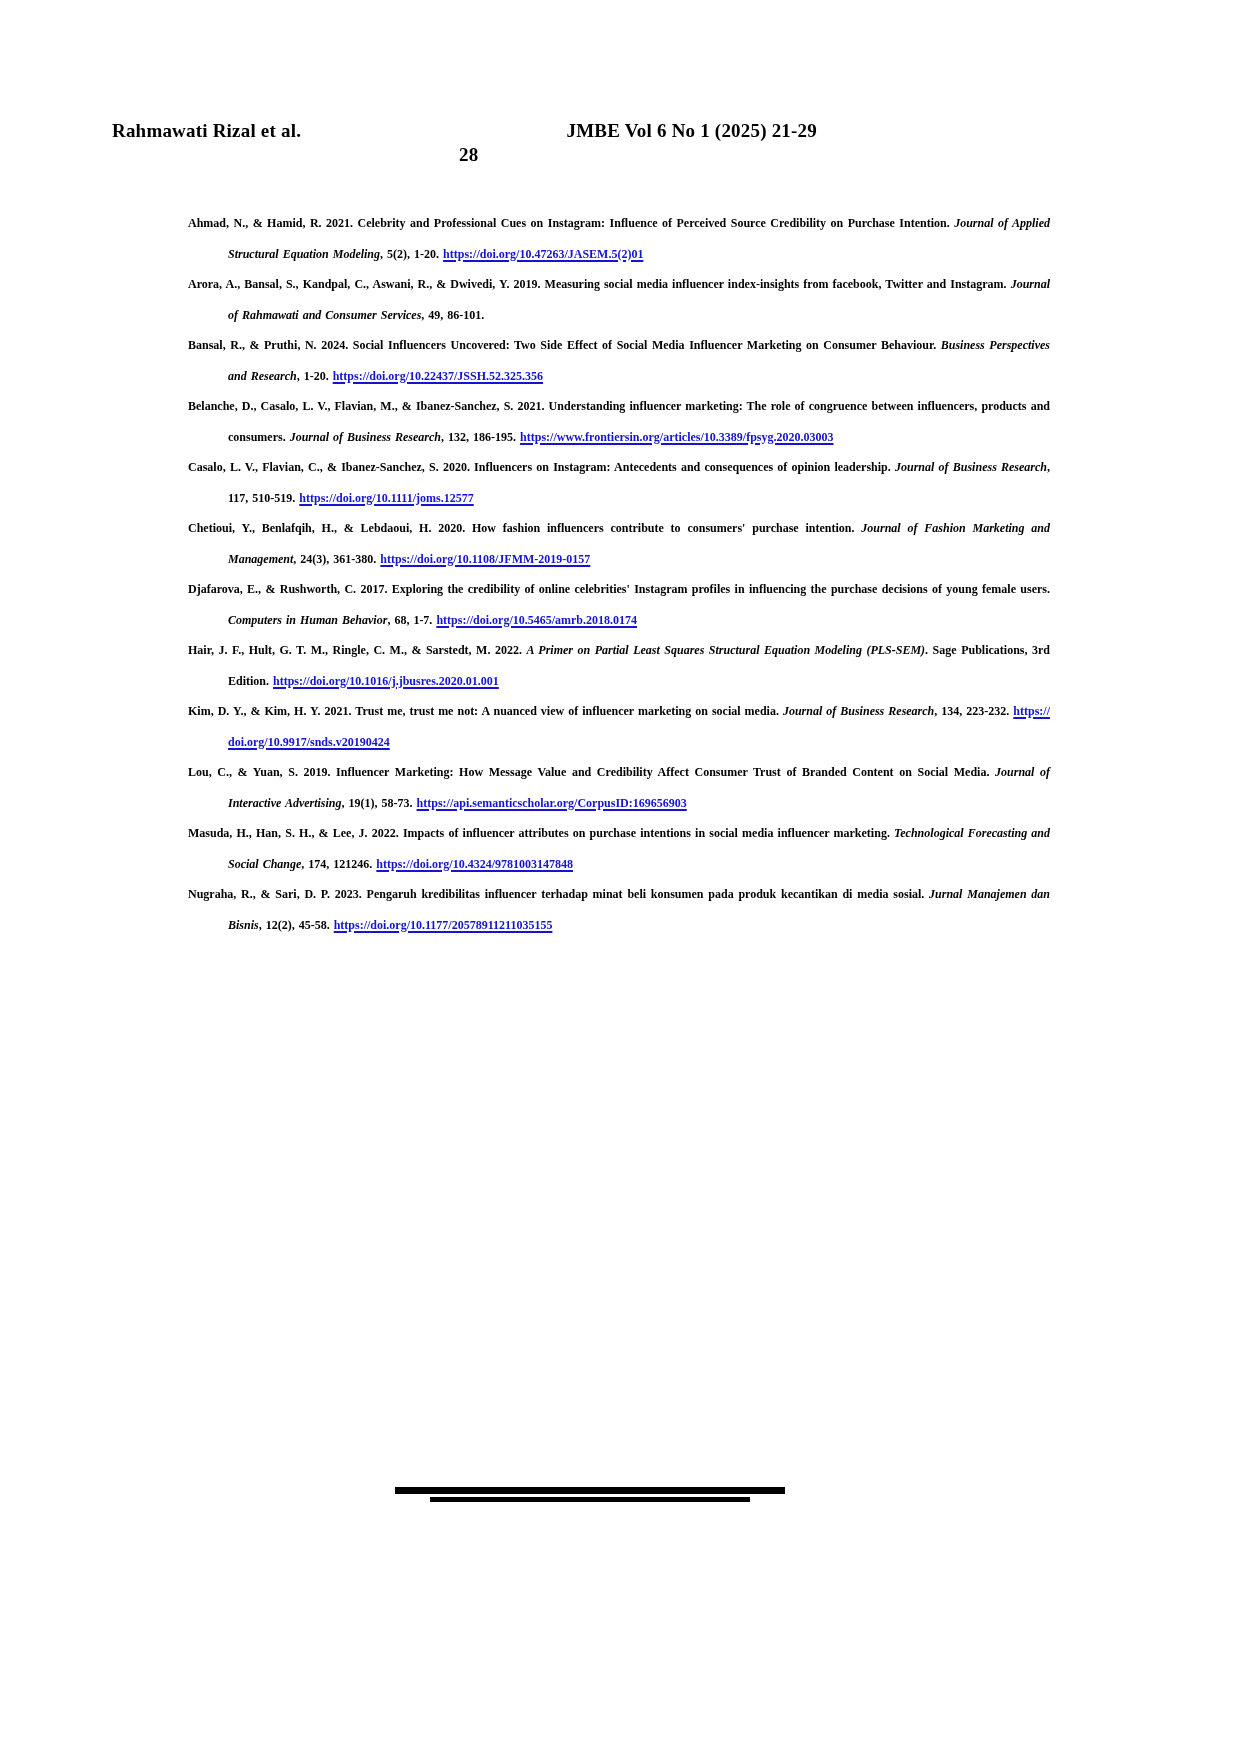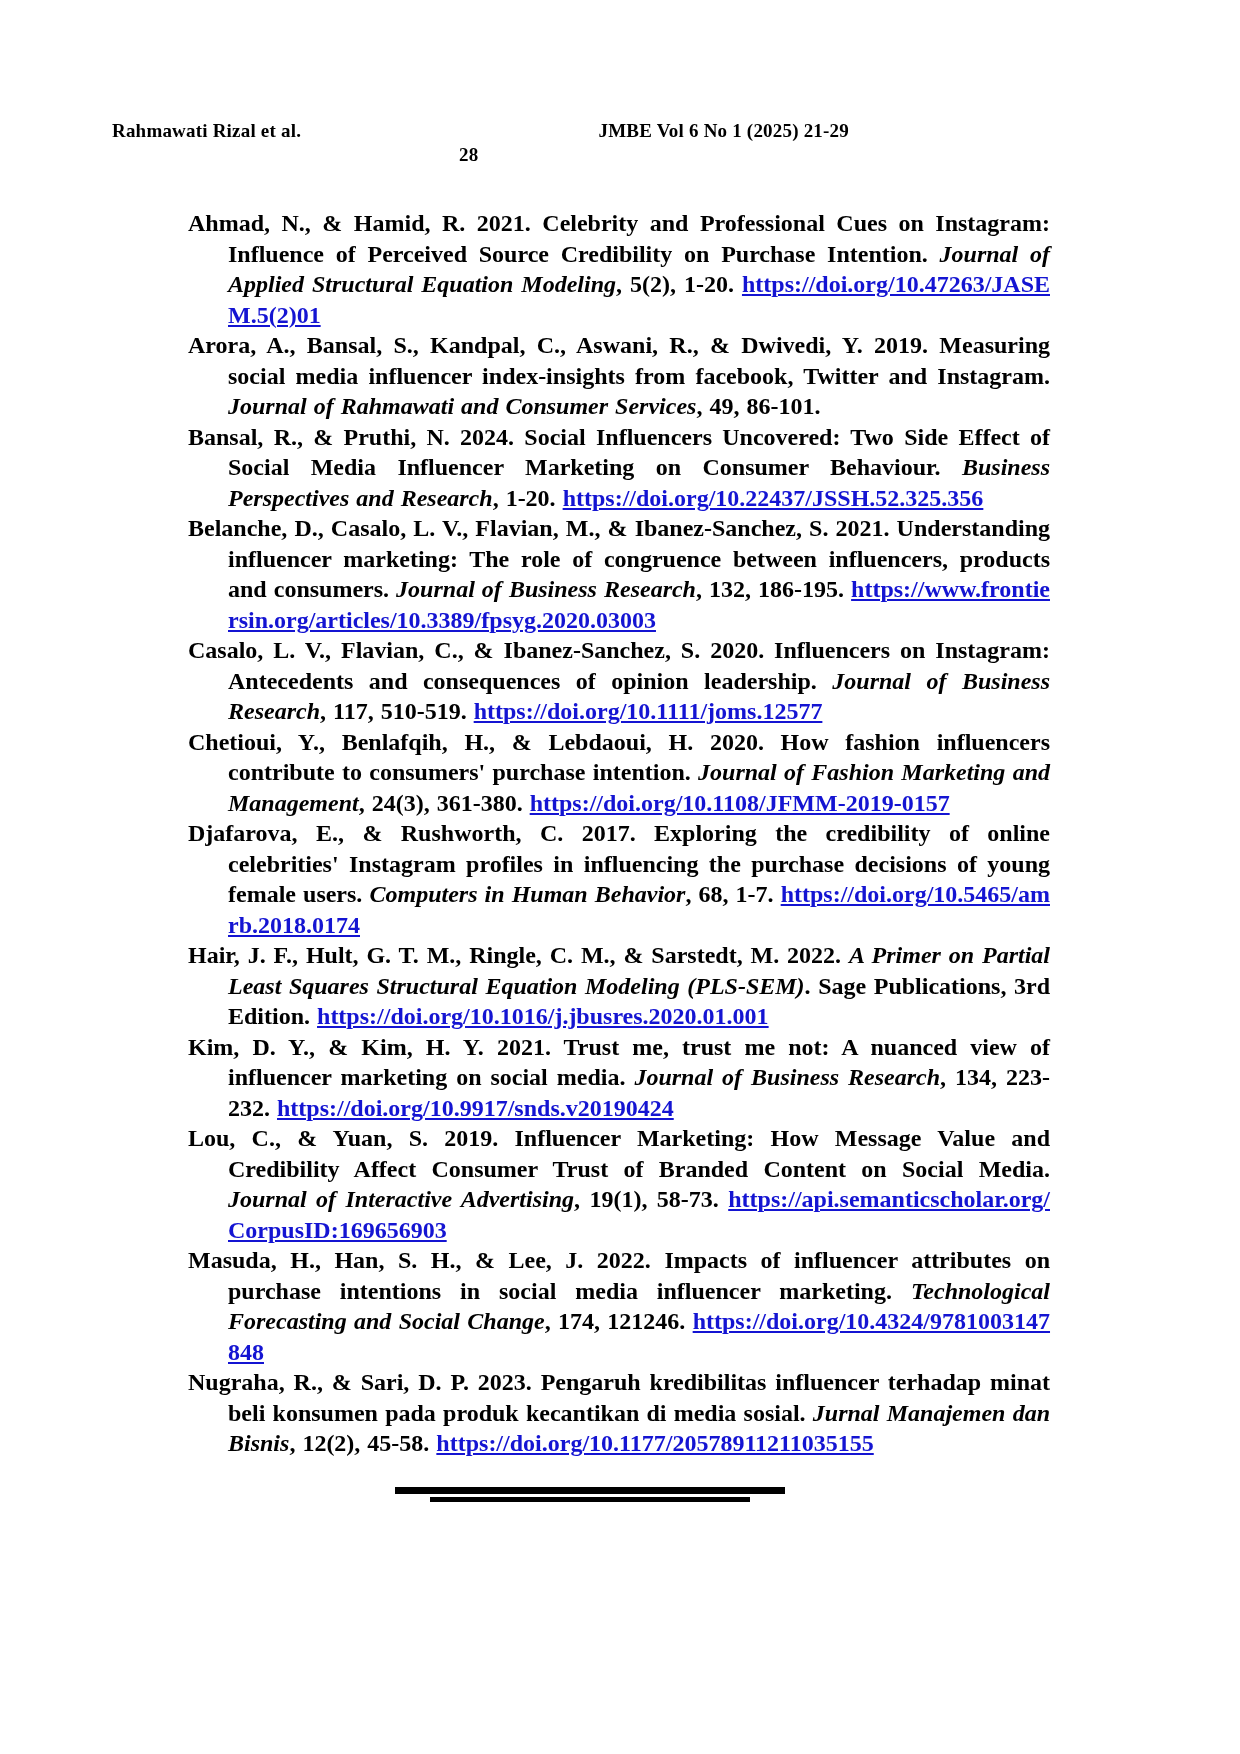--- a/index.html
+++ b/index.html
@@ -39,37 +39,37 @@
     white-space: nowrap;
     color: #000;
   }
   .runhead .rh-center {
     flex: 0 0 auto;
     margin-left: 158px;
     white-space: nowrap;
     margin-top: 48px;
   }
   .runhead .rh-right {
-    margin-left: 120px;
+    margin-left: 88px;
     white-space: nowrap;
   }
 
   
   .reflist {
     position: absolute;
     top: 208px;
     left: 188px;
     width: 862px;
   }
 
   .ref {
     margin: 0 0 0 0;
     padding: 0 0 0 40px;
     text-indent: -40px;
-    font-size: 24px;
+    font-size: 12px;
     line-height: 30.5px;
     text-align: justify;
     font-weight: bold;
     word-spacing: 1px;
   }
 
   .ref .txt {
     color: #000;
   }
 

